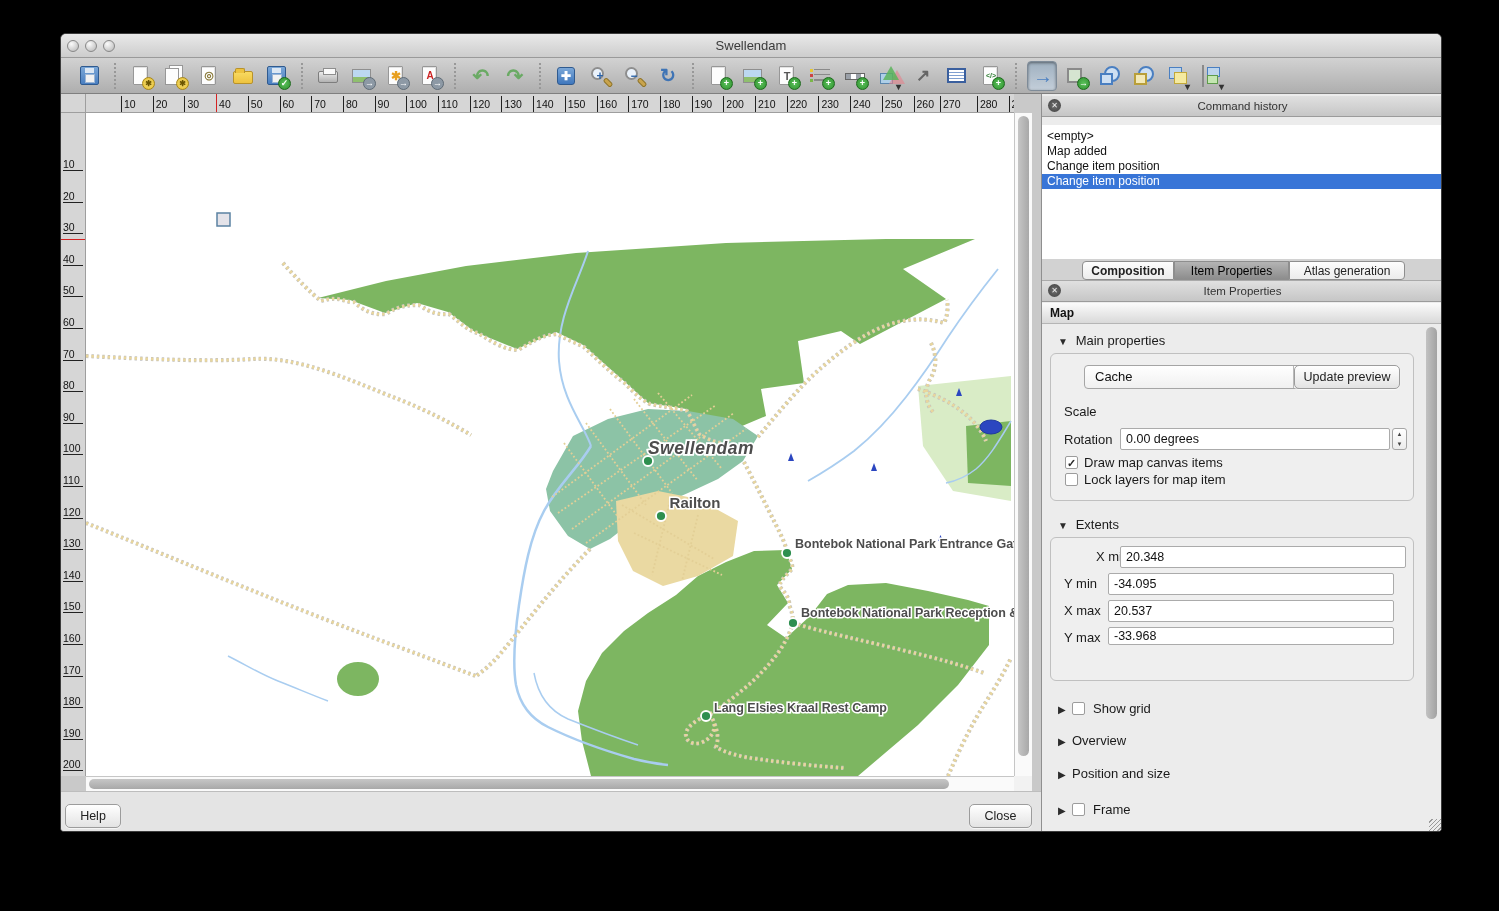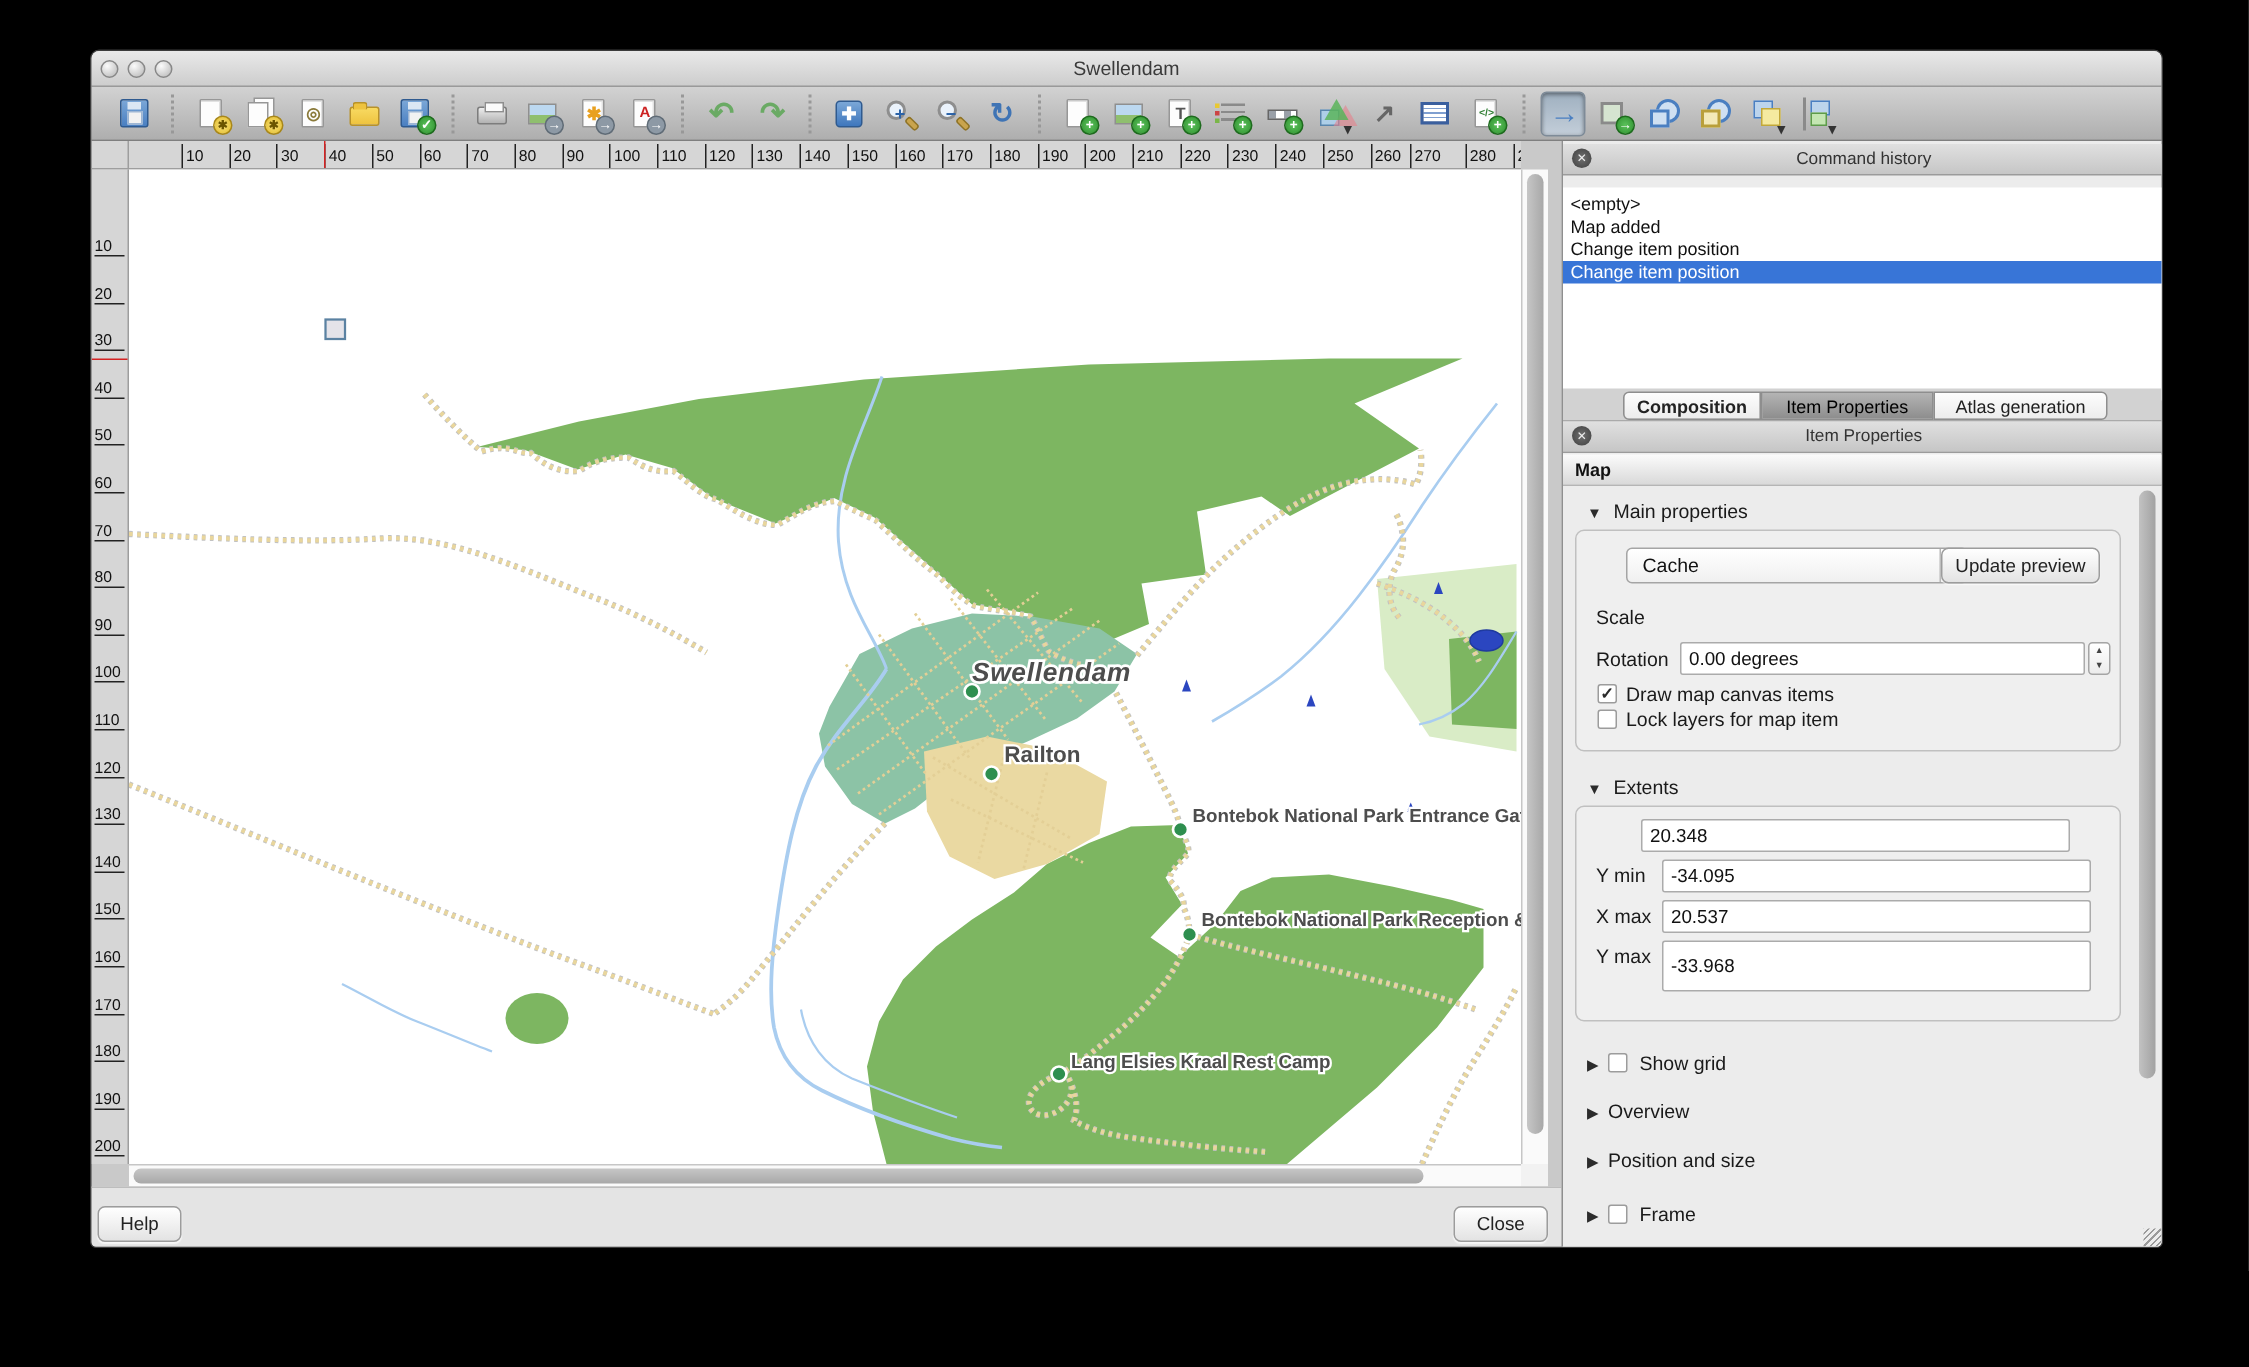--- a/index.html
+++ b/index.html
@@ -542,27 +542,27 @@
             <span class="flabel" style="left: 42px; top: 148px;">Lock layers for map item</span>
           </div>
 
         <div class="secrow" style="left:16px;top:193px;">
           <span class="tri">▼</span>
           <span>Extents</span>
         </div>
         <div class="gbox" style="left:8px;top:213px;width:364px;height:144px;"></div>
         <div id="extentFields">
             <span class="flabel" style="left: 22px; top: 225px; margin-left: 32px;">X min</span>
-            <input class="field" value="20.348" style="left: 52px; top: 222px; width: 286px; height: 22px;">
+            <input class="field" value="20.348" style="left: 78px; top: 222px; width: 286px; height: 22px;">
             <span class="flabel" style="left: 22px; top: 252px;">Y min</span>
             <input class="field" value="-34.095" style="left: 66px; top: 249px; width: 286px; height: 22px;">
             <span class="flabel" style="left: 22px; top: 279px;">X max</span>
             <input class="field" value="20.537" style="left: 66px; top: 276px; width: 286px; height: 22px;">
             <span class="flabel" style="left: 22px; top: 306px;">Y max</span>
-            <input class="field" value="-33.968" style="left: 66px; top: 303px; width: 286px; height: 34px;">
+            <input class="field" value="-33.968" style="left: 66px; top: 303px; width: 286px; height: 18px;">
           </div>
 
         <div id="collapsedSections">
             <div class="secrow" style="left: 16px; top: 377px;"><span class="tri">▶</span><span class="cb" style="position: relative; display: inline-block; vertical-align: -2px; margin-right: 8px;"></span><span>Show grid</span></div>
             <div class="secrow" style="left: 16px; top: 409px;"><span class="tri">▶</span><span>Overview</span></div>
             <div class="secrow" style="left: 16px; top: 442px;"><span class="tri">▶</span><span>Position and size</span></div>
             <div class="secrow" style="left: 16px; top: 478px;"><span class="tri">▶</span><span class="cb" style="position: relative; display: inline-block; vertical-align: -2px; margin-right: 8px;"></span><span>Frame</span></div>
           </div>
 
         <div class="pscroll" style="top:3px;height:506px;">

